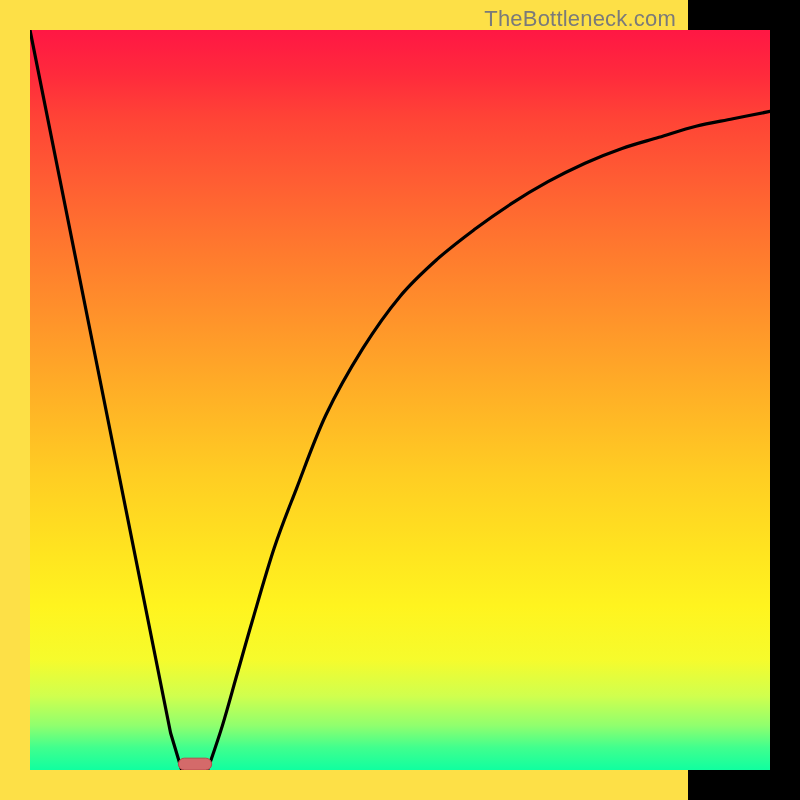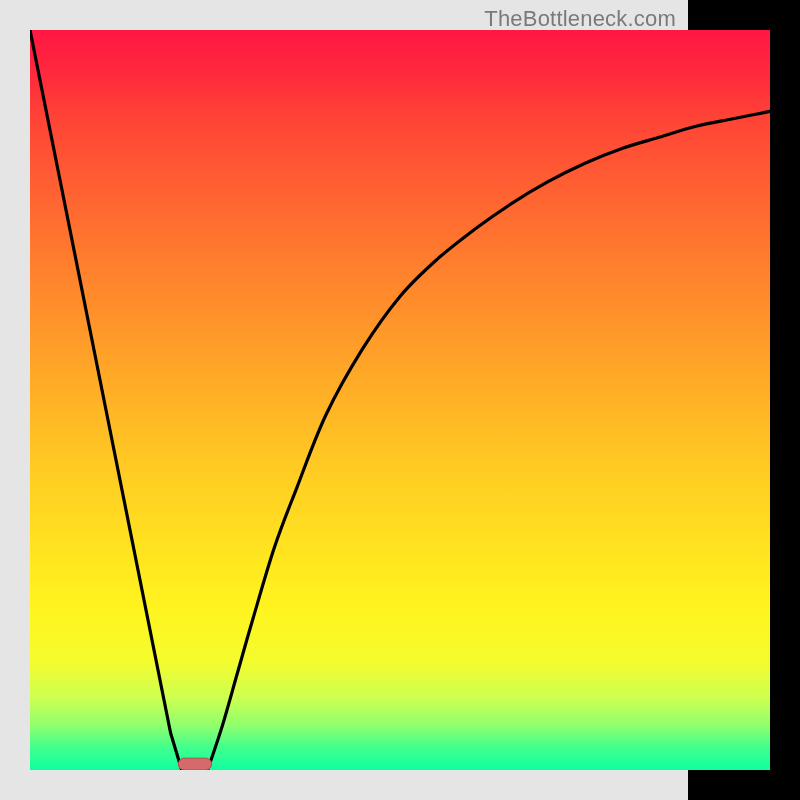--- a/index.html
+++ b/index.html
@@ -8,21 +8,21 @@
     width: 800px;
     height: 800px;
     overflow: hidden;
     background: #000;
     font-family: Arial, Helvetica, sans-serif;
   }
   #chart-root {
     position: relative;
     width: 688px;
     height: 800px;
-    background: #e5e5e5;
+    background: #fde047;
   }
   #plot-area {
     position: absolute;
     left: 30px;
     top: 30px;
     width: 740px;
     height: 740px;
     background: linear-gradient(to bottom,
       #ff1744 0%,
       #ff2a3c 6%,

